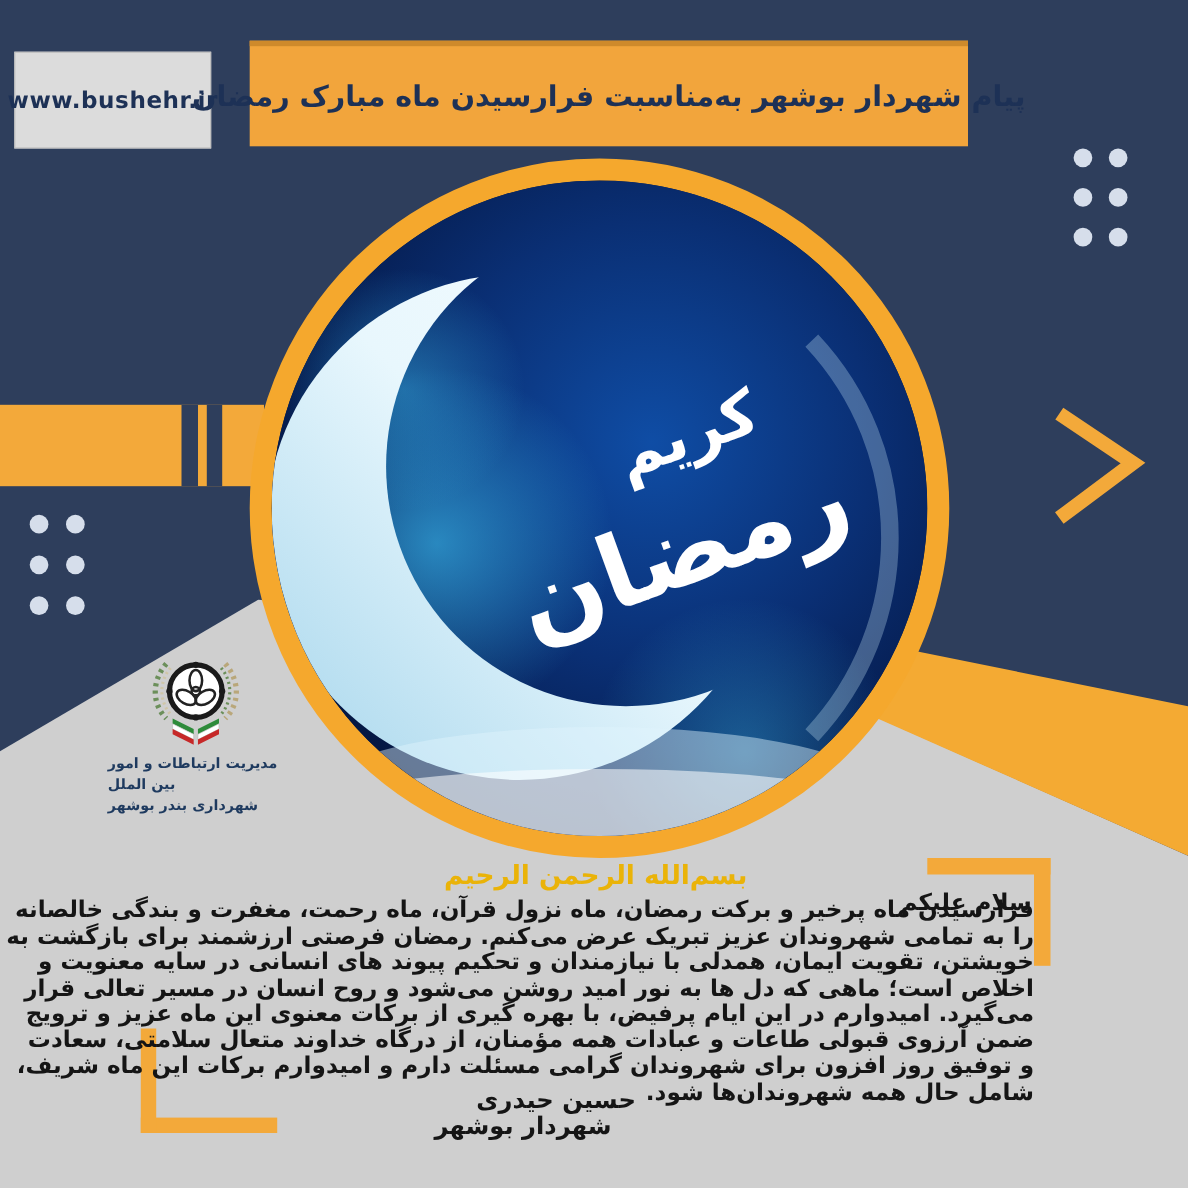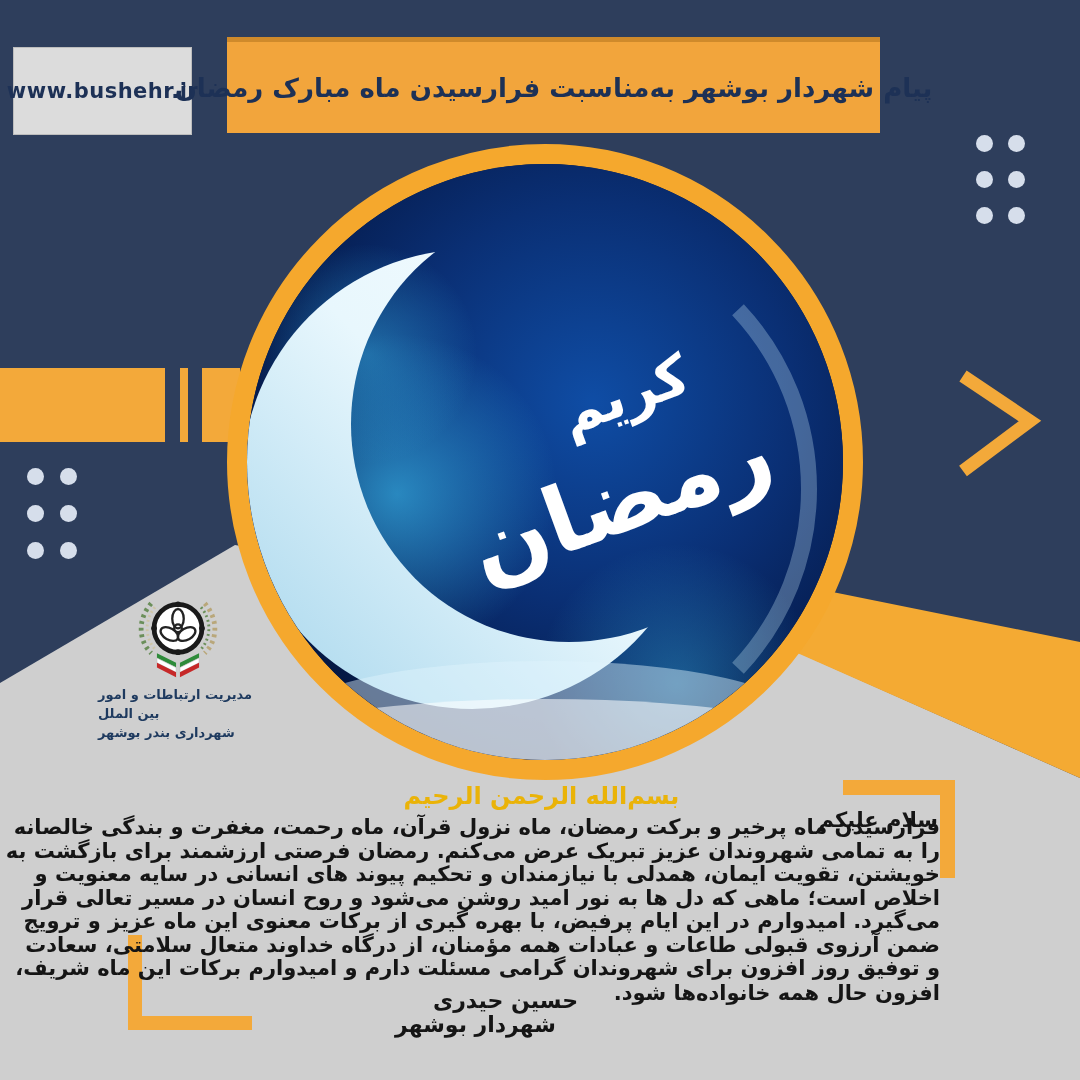--- a/index.html
+++ b/index.html
@@ -206,19 +206,19 @@
       <div class="salam">سلام علیکم</div>
     </div>
     <div class="body-line">فرارسیدن ماه پرخیر و برکت رمضان، ماه نزول قرآن، ماه رحمت، مغفرت و بندگی خالصانه</div>
     <div class="body-line">را به تمامی شهروندان عزیز تبریک عرض می‌کنم. رمضان فرصتی ارزشمند برای بازگشت به</div>
     <div class="body-line">خویشتن، تقویت ایمان، همدلی با نیازمندان و تحکیم پیوند های انسانی در سایه معنویت و</div>
     <div class="body-line">اخلاص است؛ ماهی که دل ها به نور امید روشن می‌شود و روح انسان در مسیر تعالی قرار</div>
     <div class="body-line">می‌گیرد. امیدوارم در این ایام پرفیض، با بهره گیری از برکات معنوی این ماه عزیز و ترویج</div>
     <div class="body-line">ضمن آرزوی قبولی طاعات و عبادات همه مؤمنان، از درگاه خداوند متعال سلامتی، سعادت</div>
     <div class="body-line">و توفیق روز افزون برای شهروندان گرامی مسئلت دارم و امیدوارم برکات این ماه شریف،</div>
     <div class="closing-row">
-      <div class="closing">افزون حال همه خانواده‌ها شود.</div>
+      <div class="closing">شامل حال همه شهروندان‌ها شود.</div>
       <div class="sig-name">حسین حیدری</div>
       <div class="sig-title">شهردار بوشهر</div>
     </div>
   </div>
 
 </div>
 
 </body></html>

